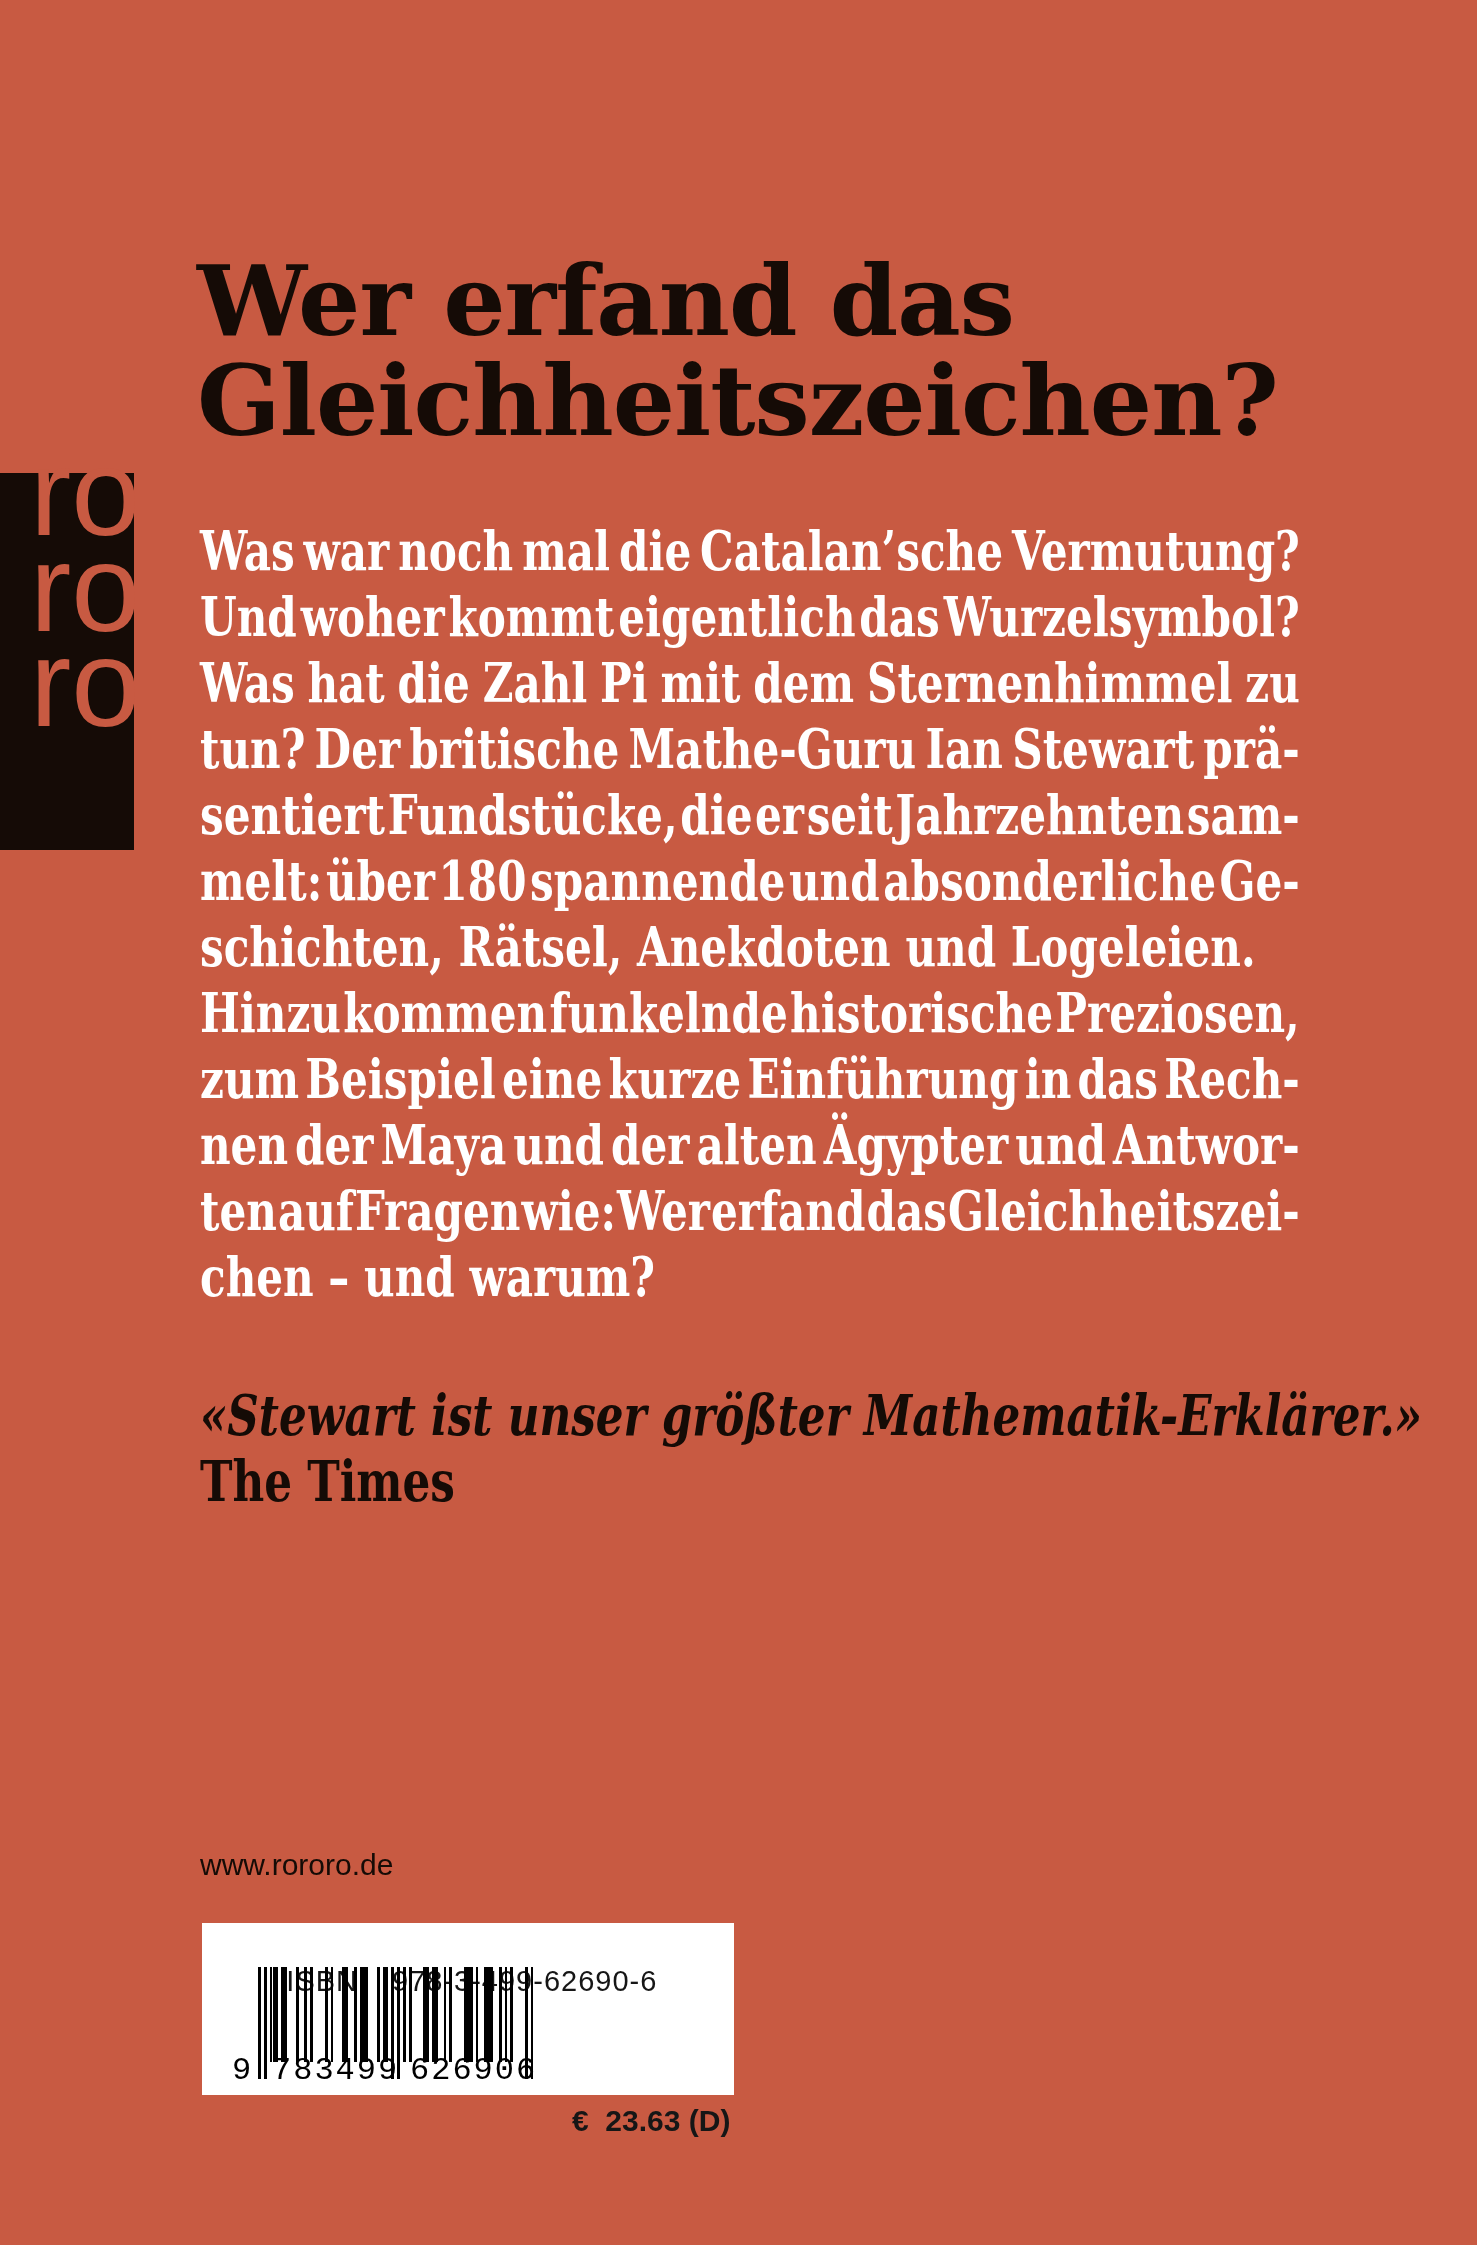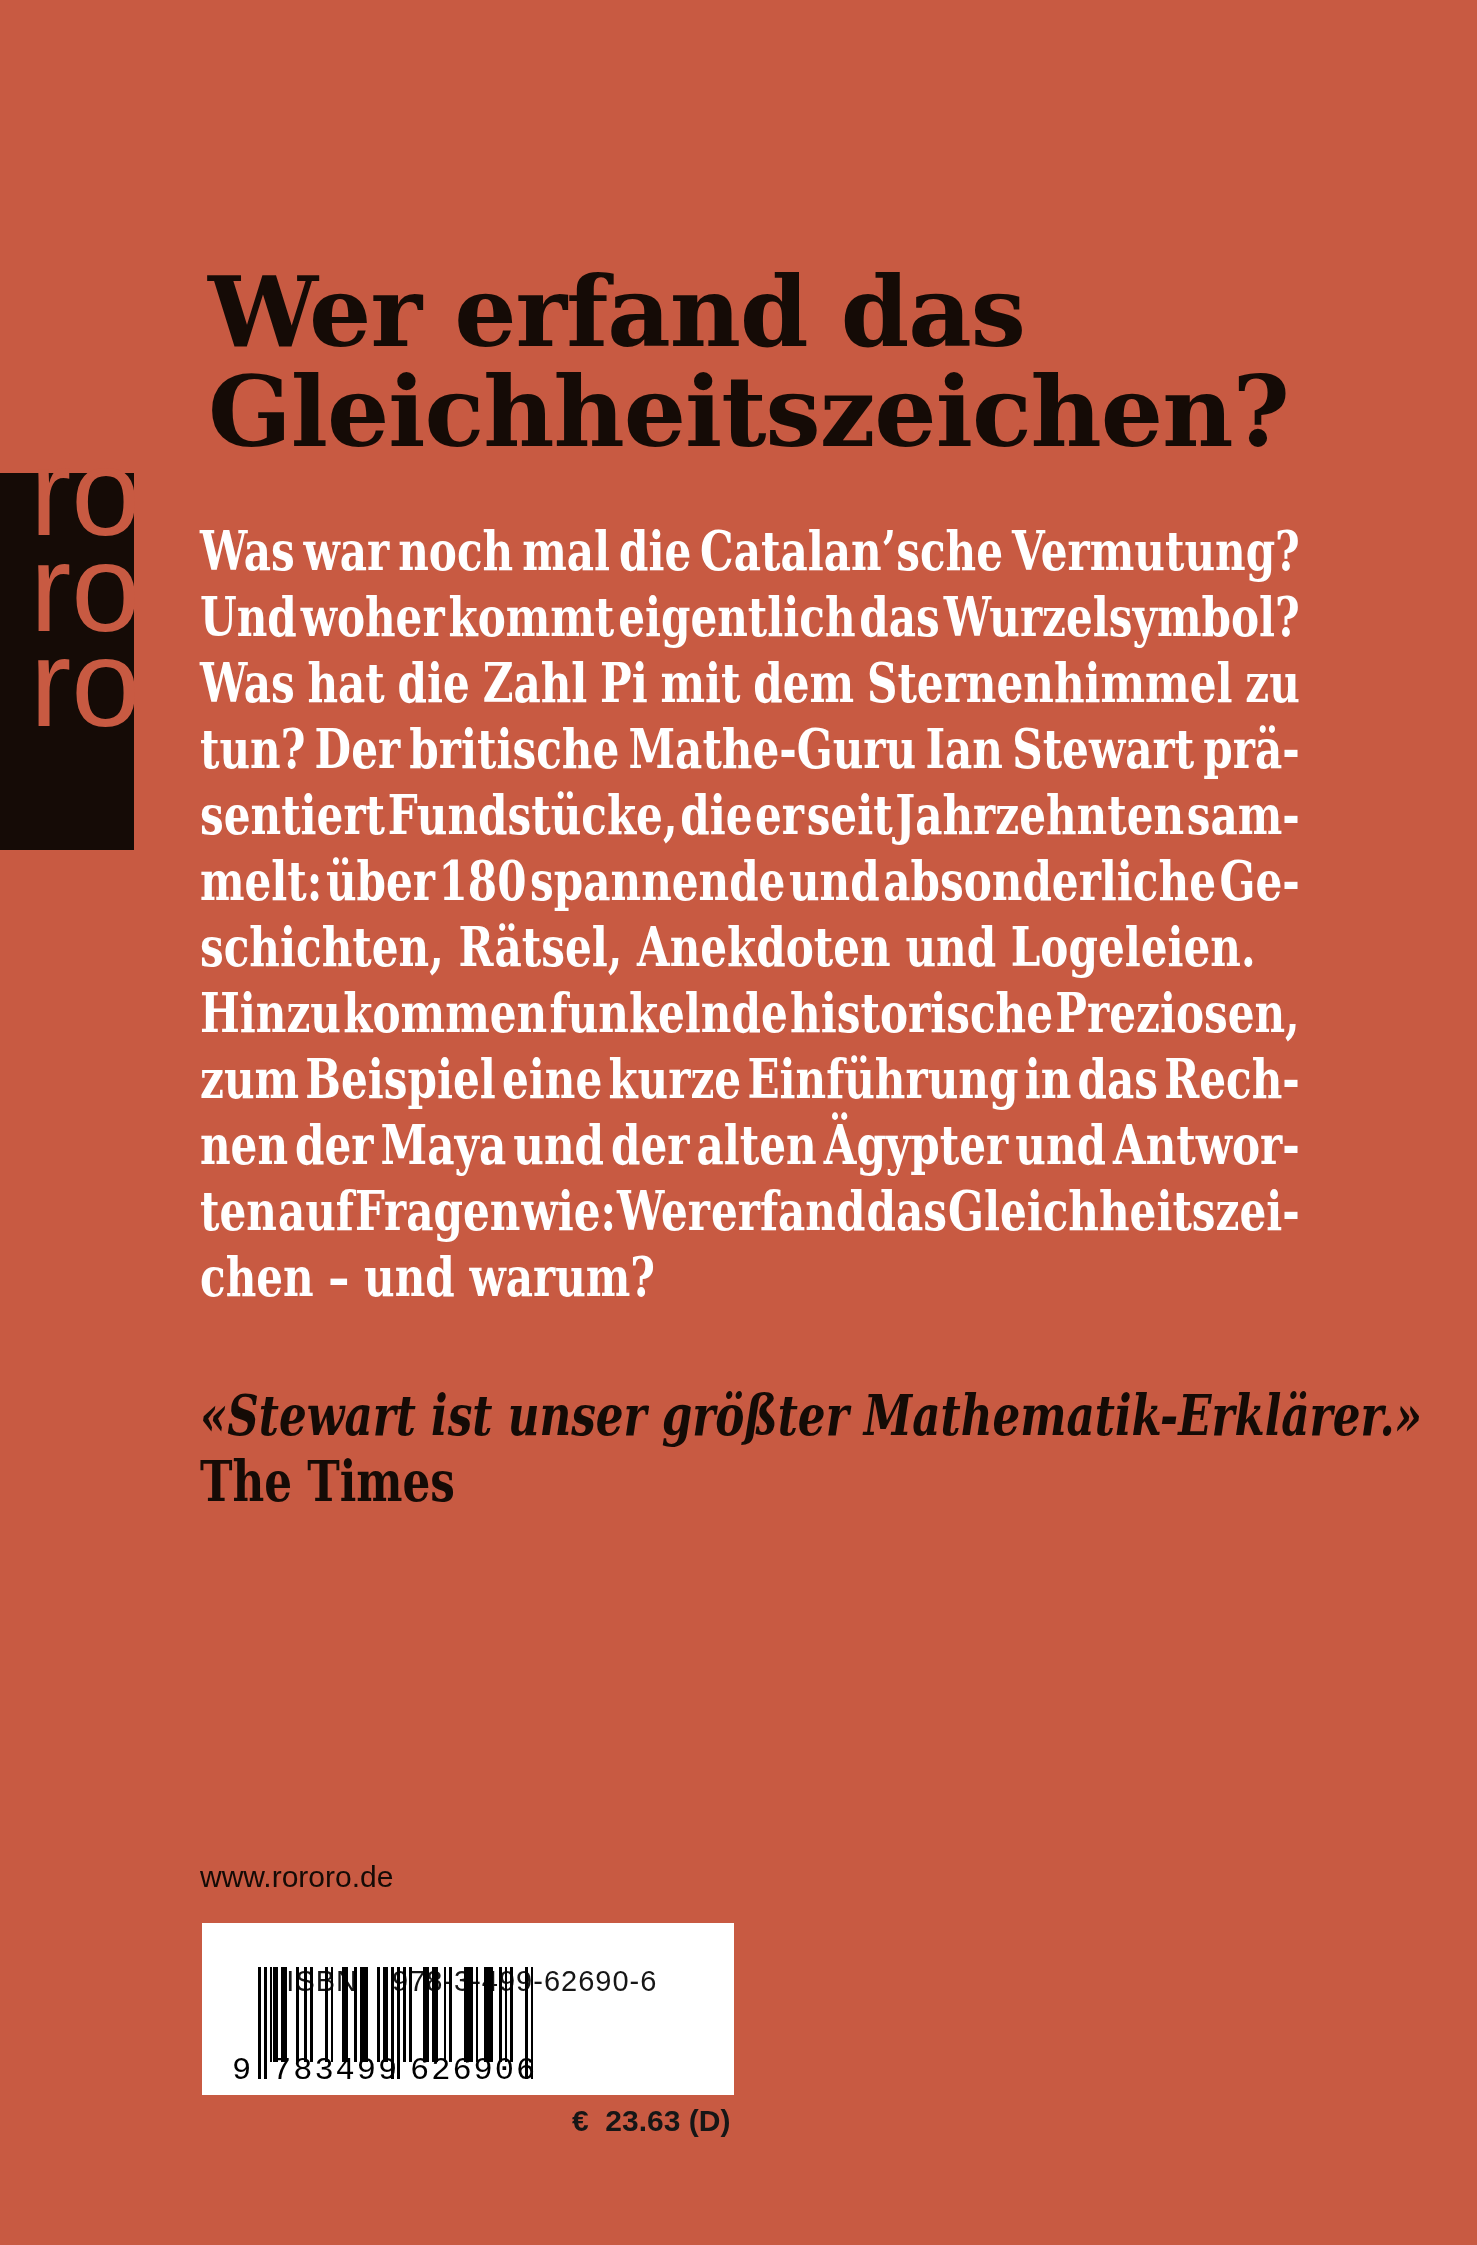--- a/index.html
+++ b/index.html
@@ -59,21 +59,20 @@
     font-size:56px;line-height:66px;font-weight:bold;
     color:var(--ink,#150b06);
   }
 
   
   .website{
     position:absolute;left:200px;top:1848px;
     font-family:"Liberation Sans", sans-serif;
     font-size:30px;line-height:34px;
     color:var(--ink,#150b06);
-    margin-top:12px;
   }
 
   
   .isbn-box{
     position:absolute;left:202px;top:1923px;width:532px;height:172px;
     background:var(--box-bg,#ffffff);
   }
   .isbn-line{
     position:absolute;left:30px;top:10px;
     font-family:"Liberation Sans", sans-serif;
@@ -106,21 +105,21 @@
 <body>
 
 <div class="page">
 
   <div class="logo">
     <span class="ro r1">ro</span>
     <span class="ro r2">ro</span>
     <span class="ro r3">ro</span>
   </div>
 
-  <h1 class="title" style="margin:12px">
+  <h1 class="title" style="margin:1px">
     <div>Wer erfand das</div>
     <div>Gleichheitszeichen?</div>
   </h1>
 
   <div class="content-scale">
     <div>
         <div class="blurb-line">
           <span>Was</span>
           <span>war</span>
           <span>noch</span>

